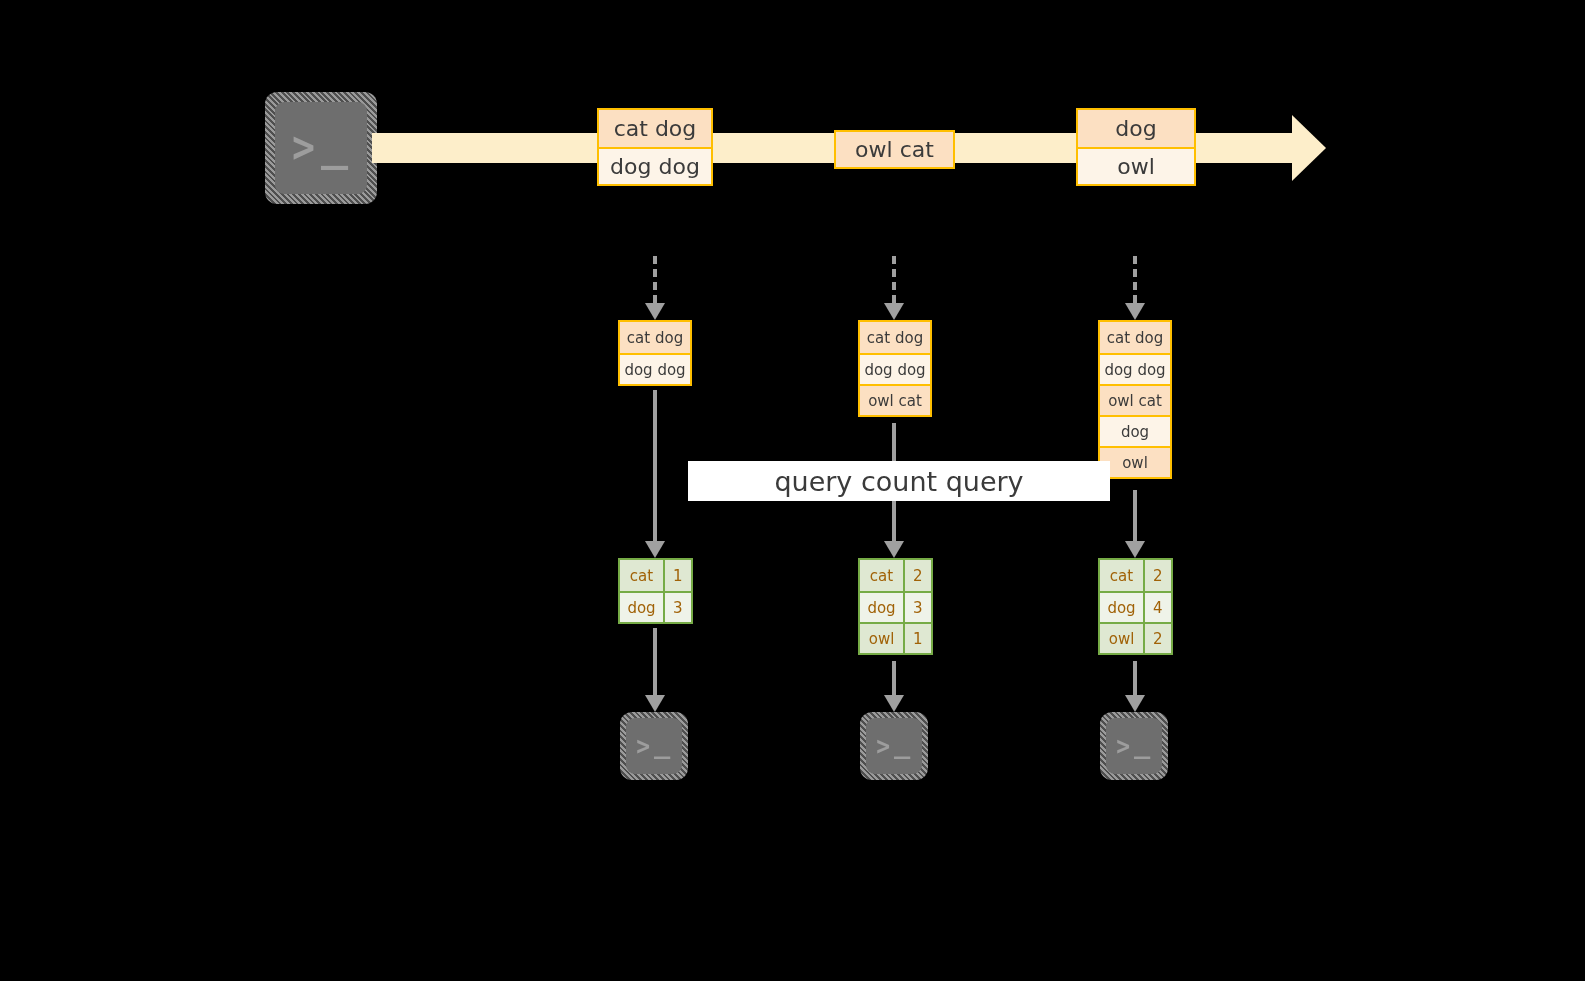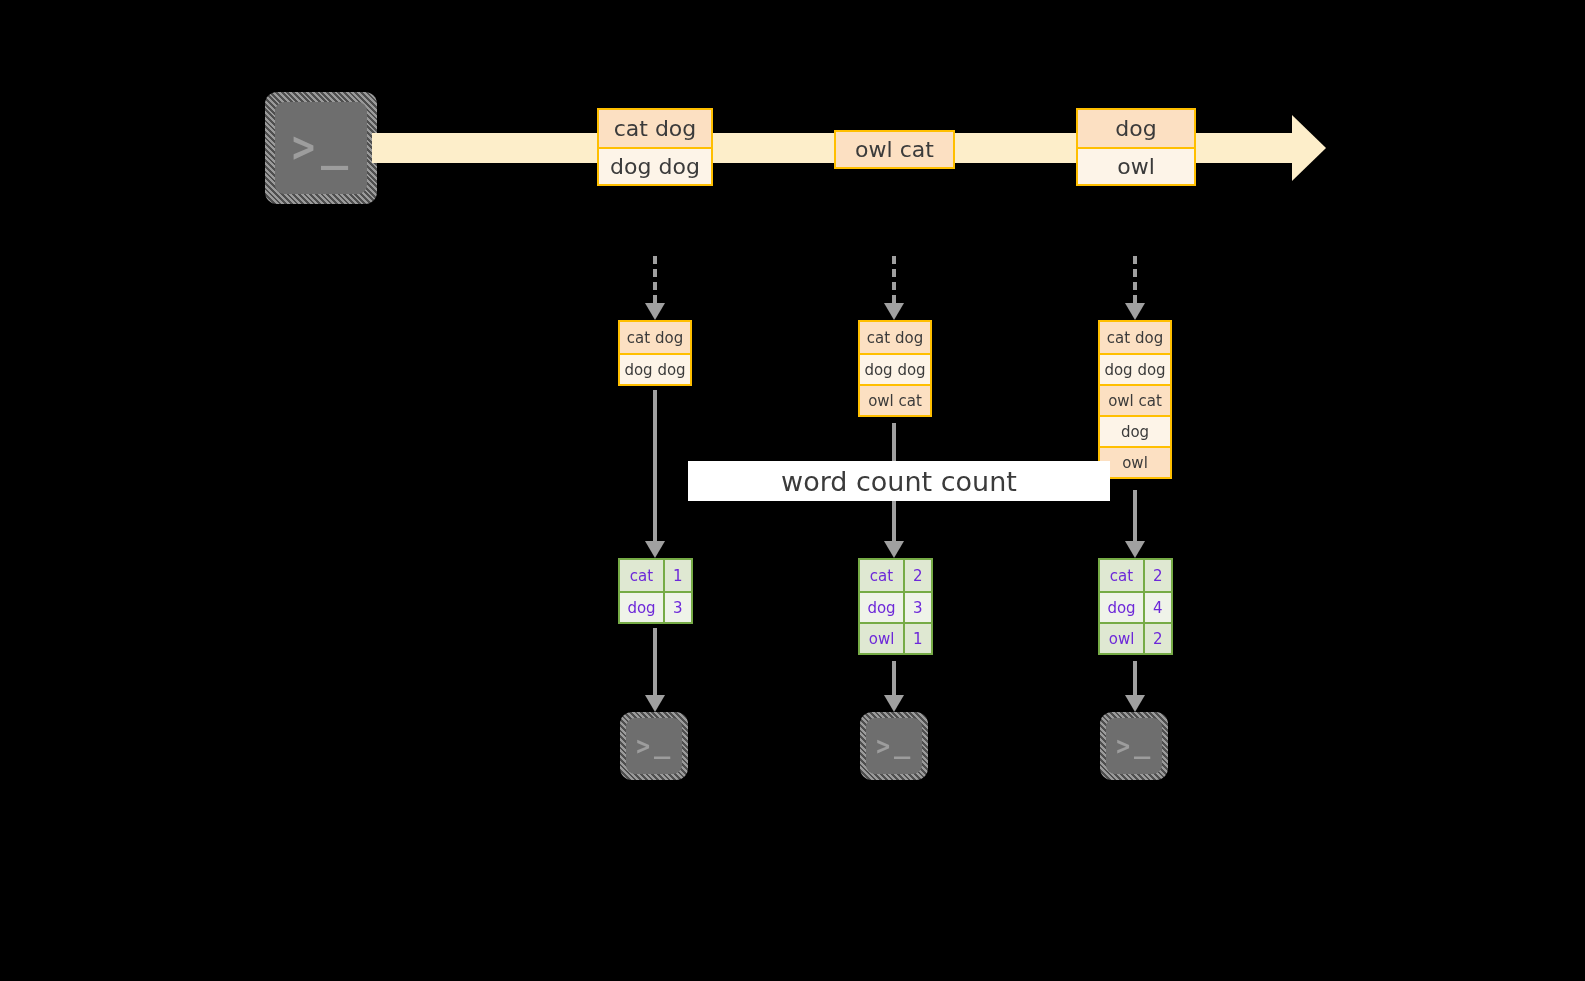--- a/index.html
+++ b/index.html
@@ -34,21 +34,21 @@
   .msgrow.d{background:#fce0c2;}
   .msgrow.l{background:#fdf4e8;}
   .msgrow + .msgrow{border-top:2.5px solid #ffbf00;}
 
   
   .tbl{position:absolute;box-sizing:border-box;border:2.5px solid #76ab46;
       background:#eef3e6;}
   .trow{box-sizing:border-box;display:flex;}
   .trow + .trow{border-top:2.5px solid #76ab46;}
   .tcell{box-sizing:border-box;display:flex;align-items:center;
-      justify-content:center;color:#6d28d9;white-space:nowrap;}
+      justify-content:center;color:#a16207;white-space:nowrap;}
   .tcell.word{border-right:2.5px solid #76ab46;}
   .trow.d .tcell{background:#dfe8d2;}
   .trow.l .tcell{background:#eff3e9;}
   .dashline{position:absolute;width:0;border-left:4px dashed #a0a0a0;}
   .solidline{position:absolute;background:#a0a0a0;}
   .gtri{position:absolute;width:0;height:0;
       border-left:10px solid transparent;border-right:10px solid transparent;
       border-top:16px solid #a0a0a0;}
 
   
@@ -192,14 +192,14 @@
     <div class="solidline" style="left:1133px;top:490px;width:4px;height:51px;"></div>
     <div class="gtri" style="left:1125px;top:541px;border-left-width:10px;border-right-width:10px;border-top-width:17px;"></div>
     <div class="term" style="left:1100px;top:712px;width:68px;height:68px;">
       <div class="hatch"></div>
       <div class="face" style="left:6px;top:6px;right:6px;bottom:6px;"></div>
       <div class="glyph gt" style="left:15px;top:20px;font-size:27px;">&gt;</div>
       <div class="glyph us" style="left:34px;top:18px;font-size:27px;">_</div>
     </div>
     <div class="solidline" style="left:1133px;top:661px;width:4px;height:34px;"></div>
     <div class="gtri" style="left:1125px;top:695px;border-left-width:10px;border-right-width:10px;border-top-width:17px;"></div>
-    <div class="querylabel" style="left:688px;top:461px;width:422px;height:40px;font-size:27px;">word count count</div>
+    <div class="querylabel" style="left:688px;top:461px;width:422px;height:40px;font-size:27px;">query count query</div>
   </div>
 
 </body></html>

